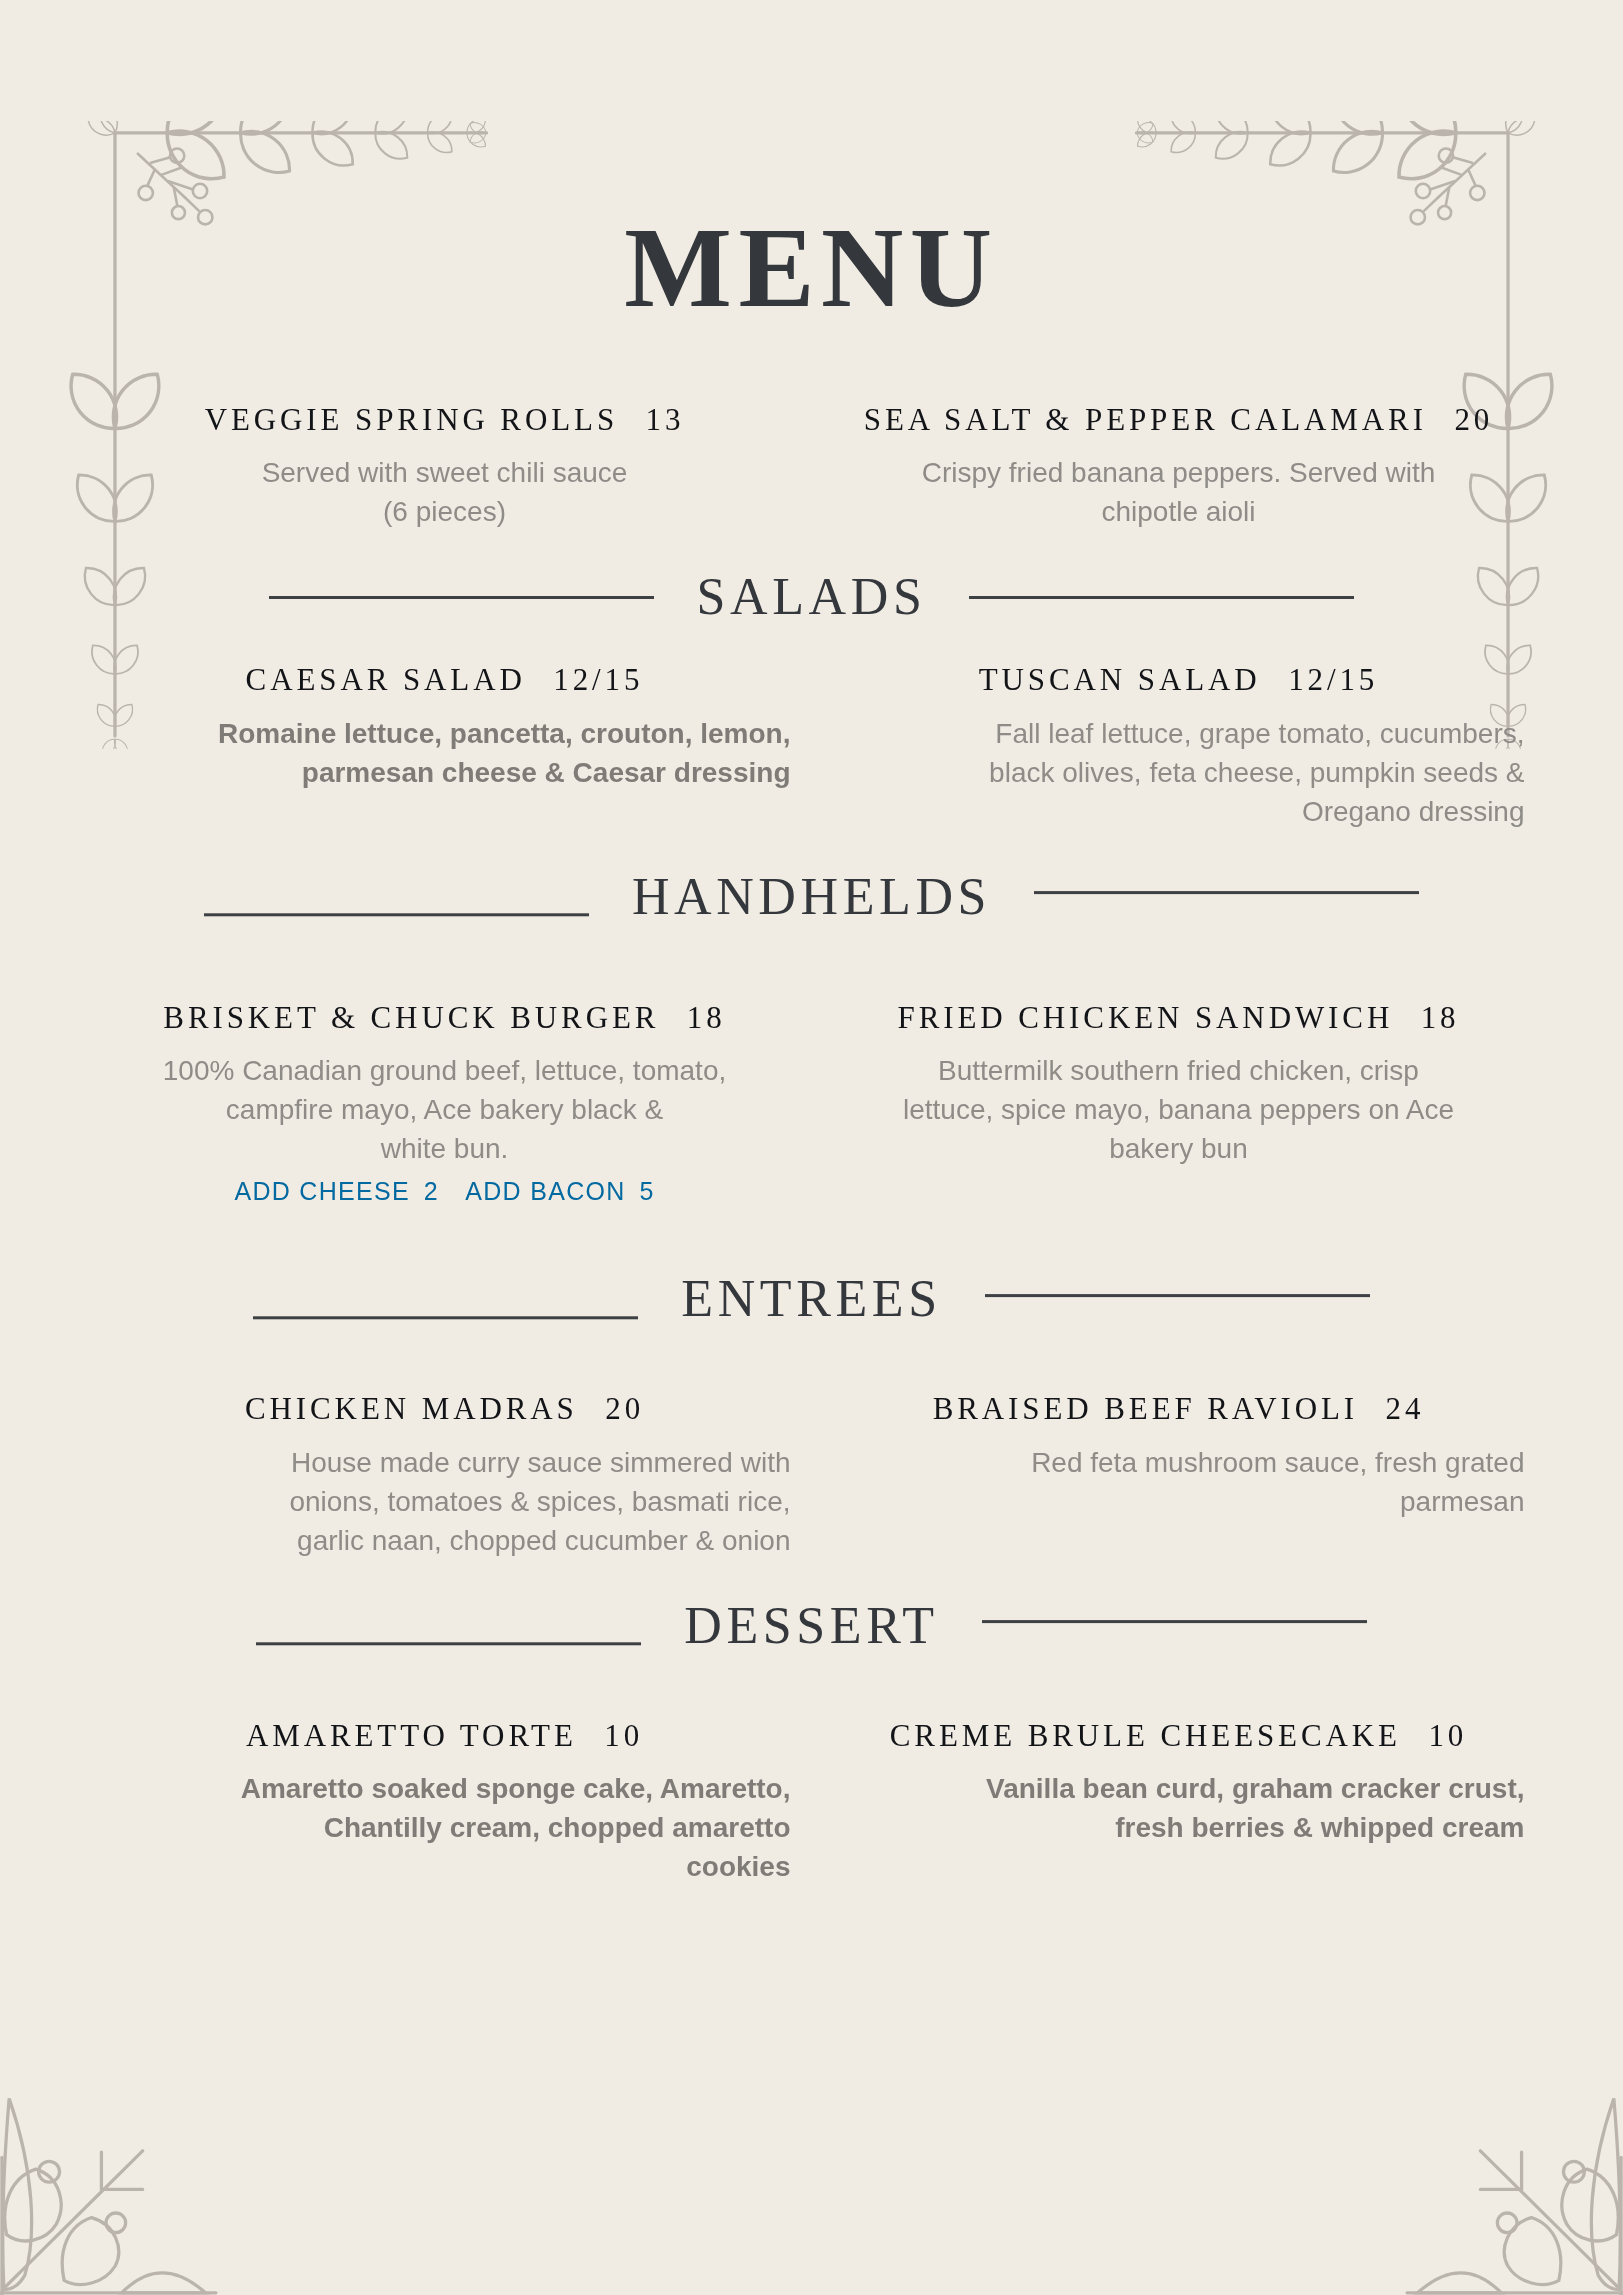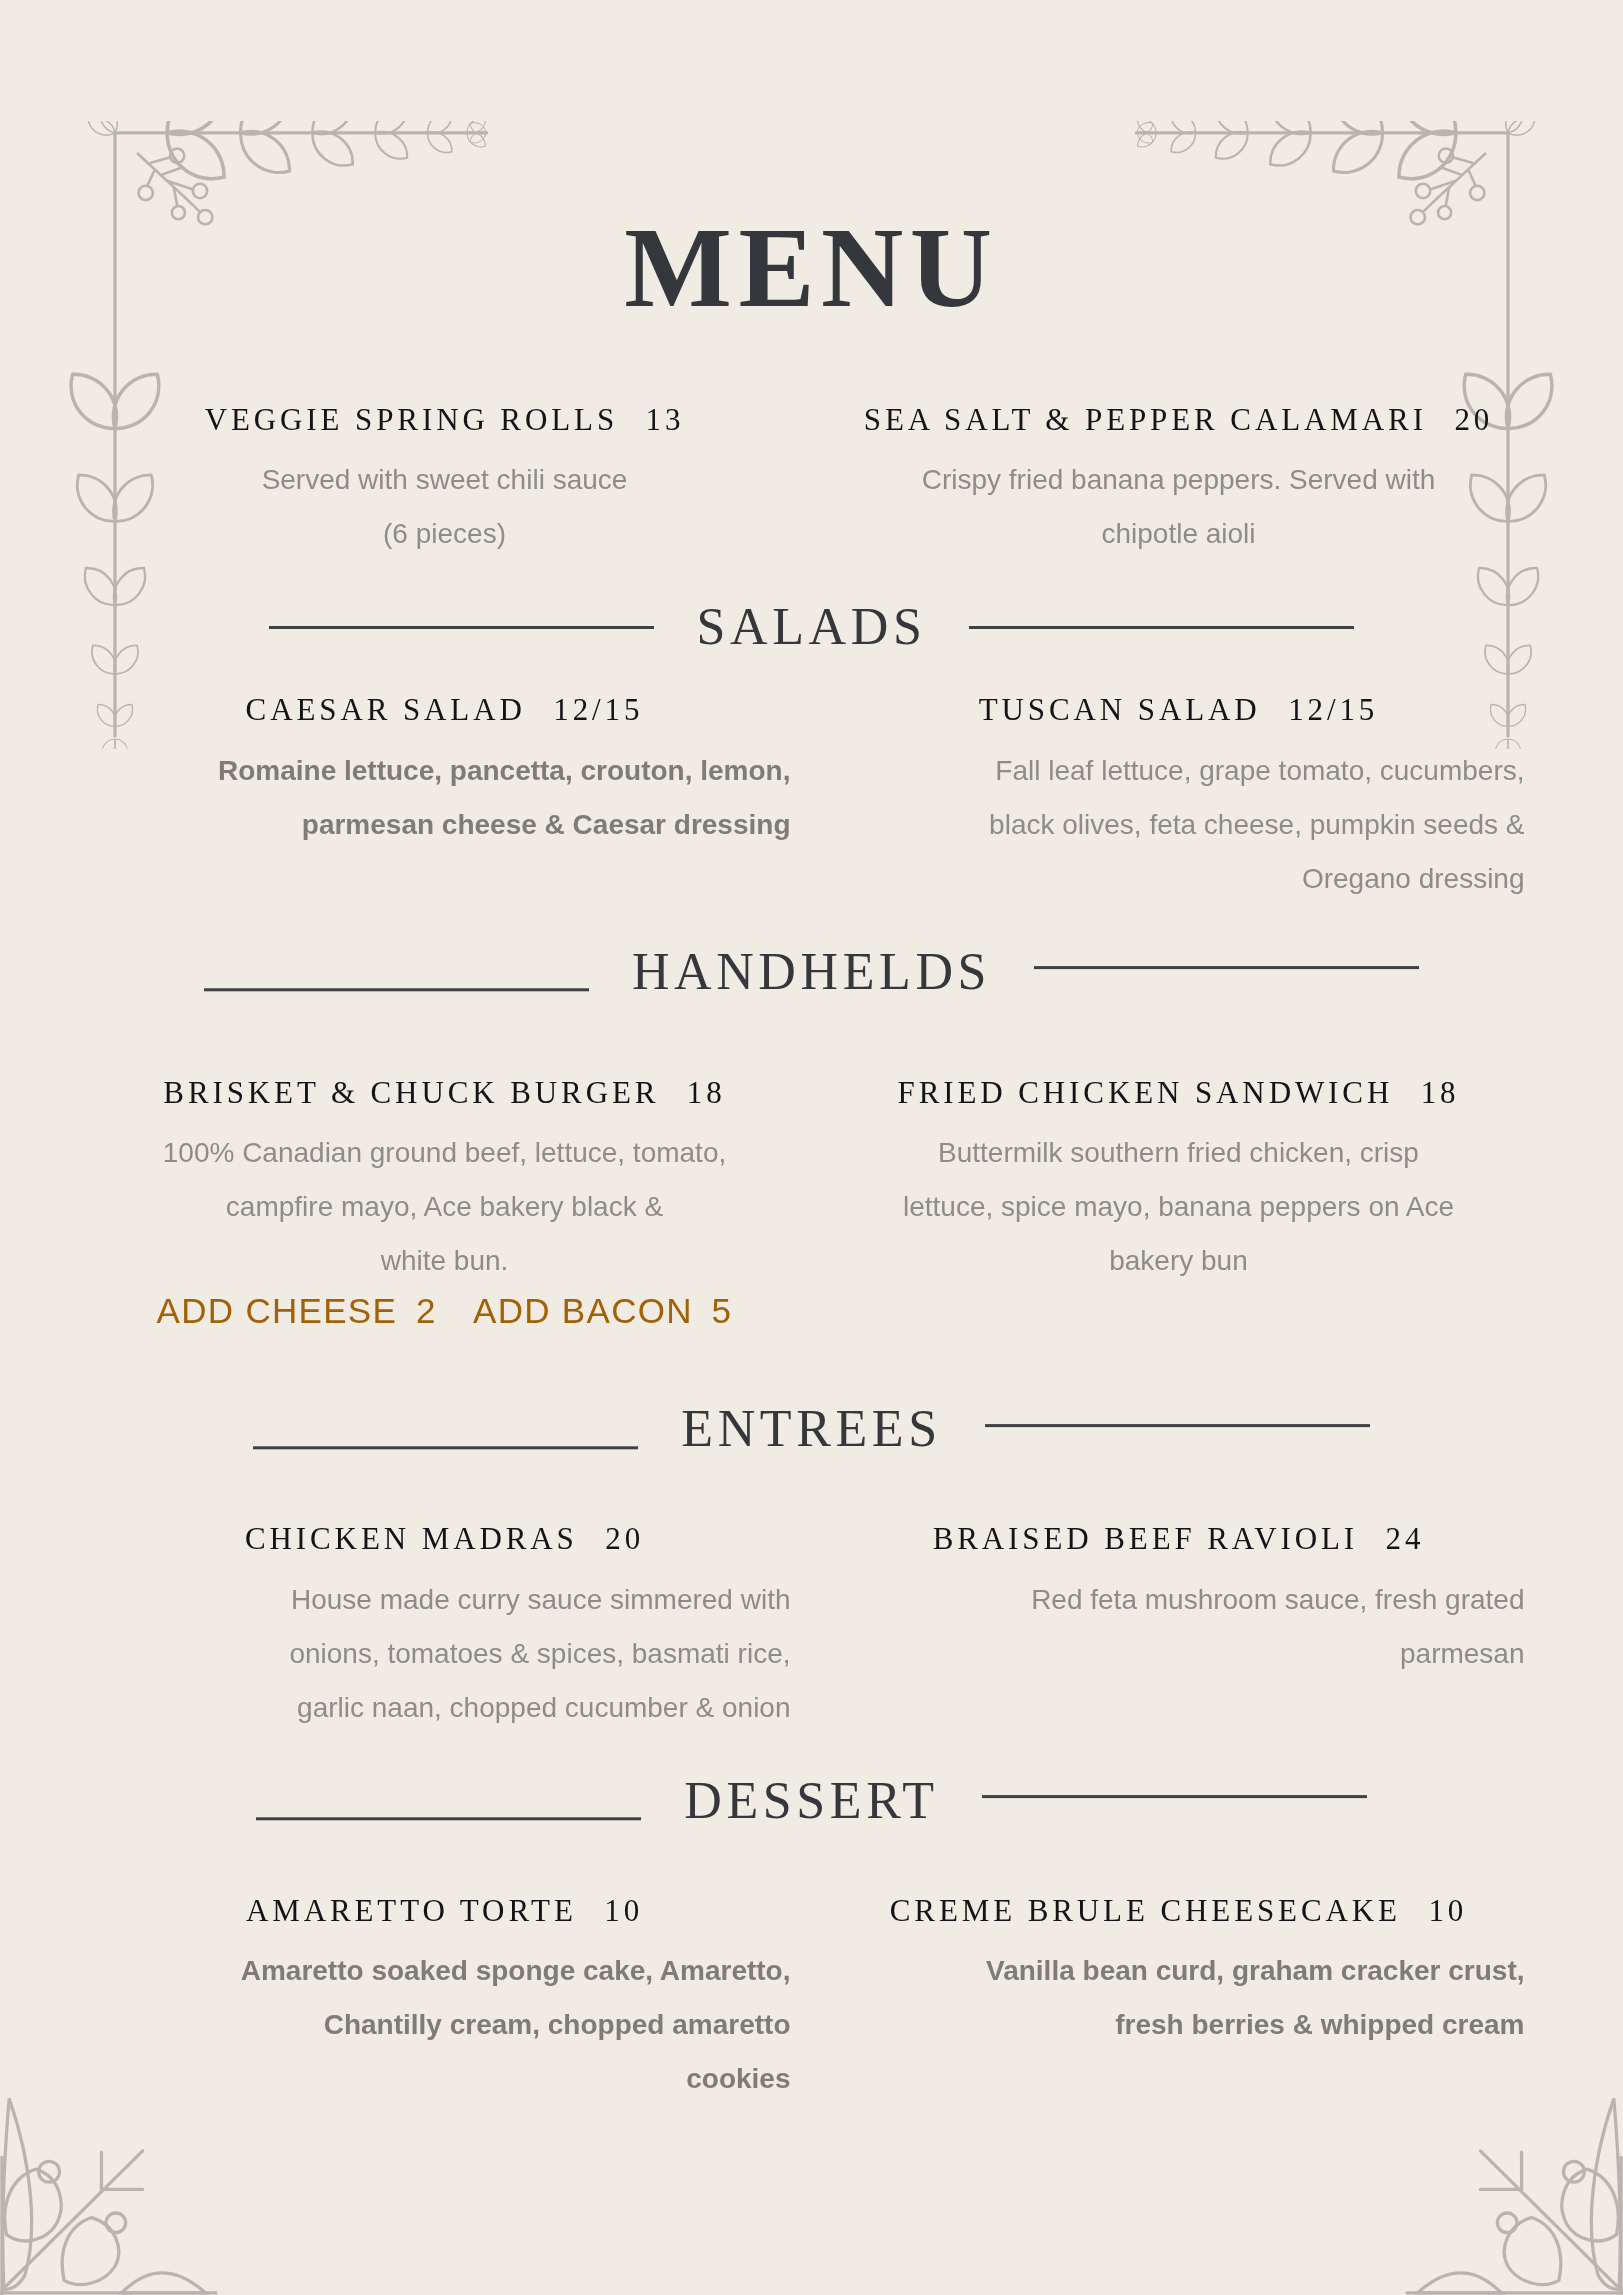--- a/index.html
+++ b/index.html
@@ -50,30 +50,30 @@
   .item-name-row {
     display: flex; justify-content: center; align-items: baseline; gap: 27.5px;
     font-family: "Liberation Serif", "DejaVu Serif", serif;
     font-size: 31px; line-height: 1;
     letter-spacing: 3.9px;
     color: #131418;
   }
   .item-name { white-space: nowrap; }
   .item-desc {
     margin: 18.3px auto 0;
-    font-size: 28px; line-height: 54px;
+    font-size: 28px; line-height: 39px;
     color: #8f8c88;
     white-space: pre-line;
   }
   .item-desc.bold { font-weight: 700; color: #7f7c78; }
   .item-extra {
     margin-top: 6.5px;
-    font-size: 35px; line-height: 34px;
+    font-size: 25px; line-height: 34px;
     letter-spacing: 1.3px;
-    color: #a16207;
+    color: #0369a1;
   }
 
   .corner { position: absolute; z-index: 1; }
   .corner svg { display: block; }
   .corner-stroke { stroke: #bab4ad; fill: none; stroke-width: 5; stroke-linecap: round; }
   .corner-stroke-thin { stroke: #bab4ad; fill: none; stroke-width: 4; stroke-linecap: round; }
   .tl { left: 69px; top: 121px; }
   .tr { right: 69px; top: 121px; transform: scaleX(-1); }
   .bl { left: 0; bottom: 0; }
   .br { right: 0; bottom: 0; transform: scaleX(-1); }

